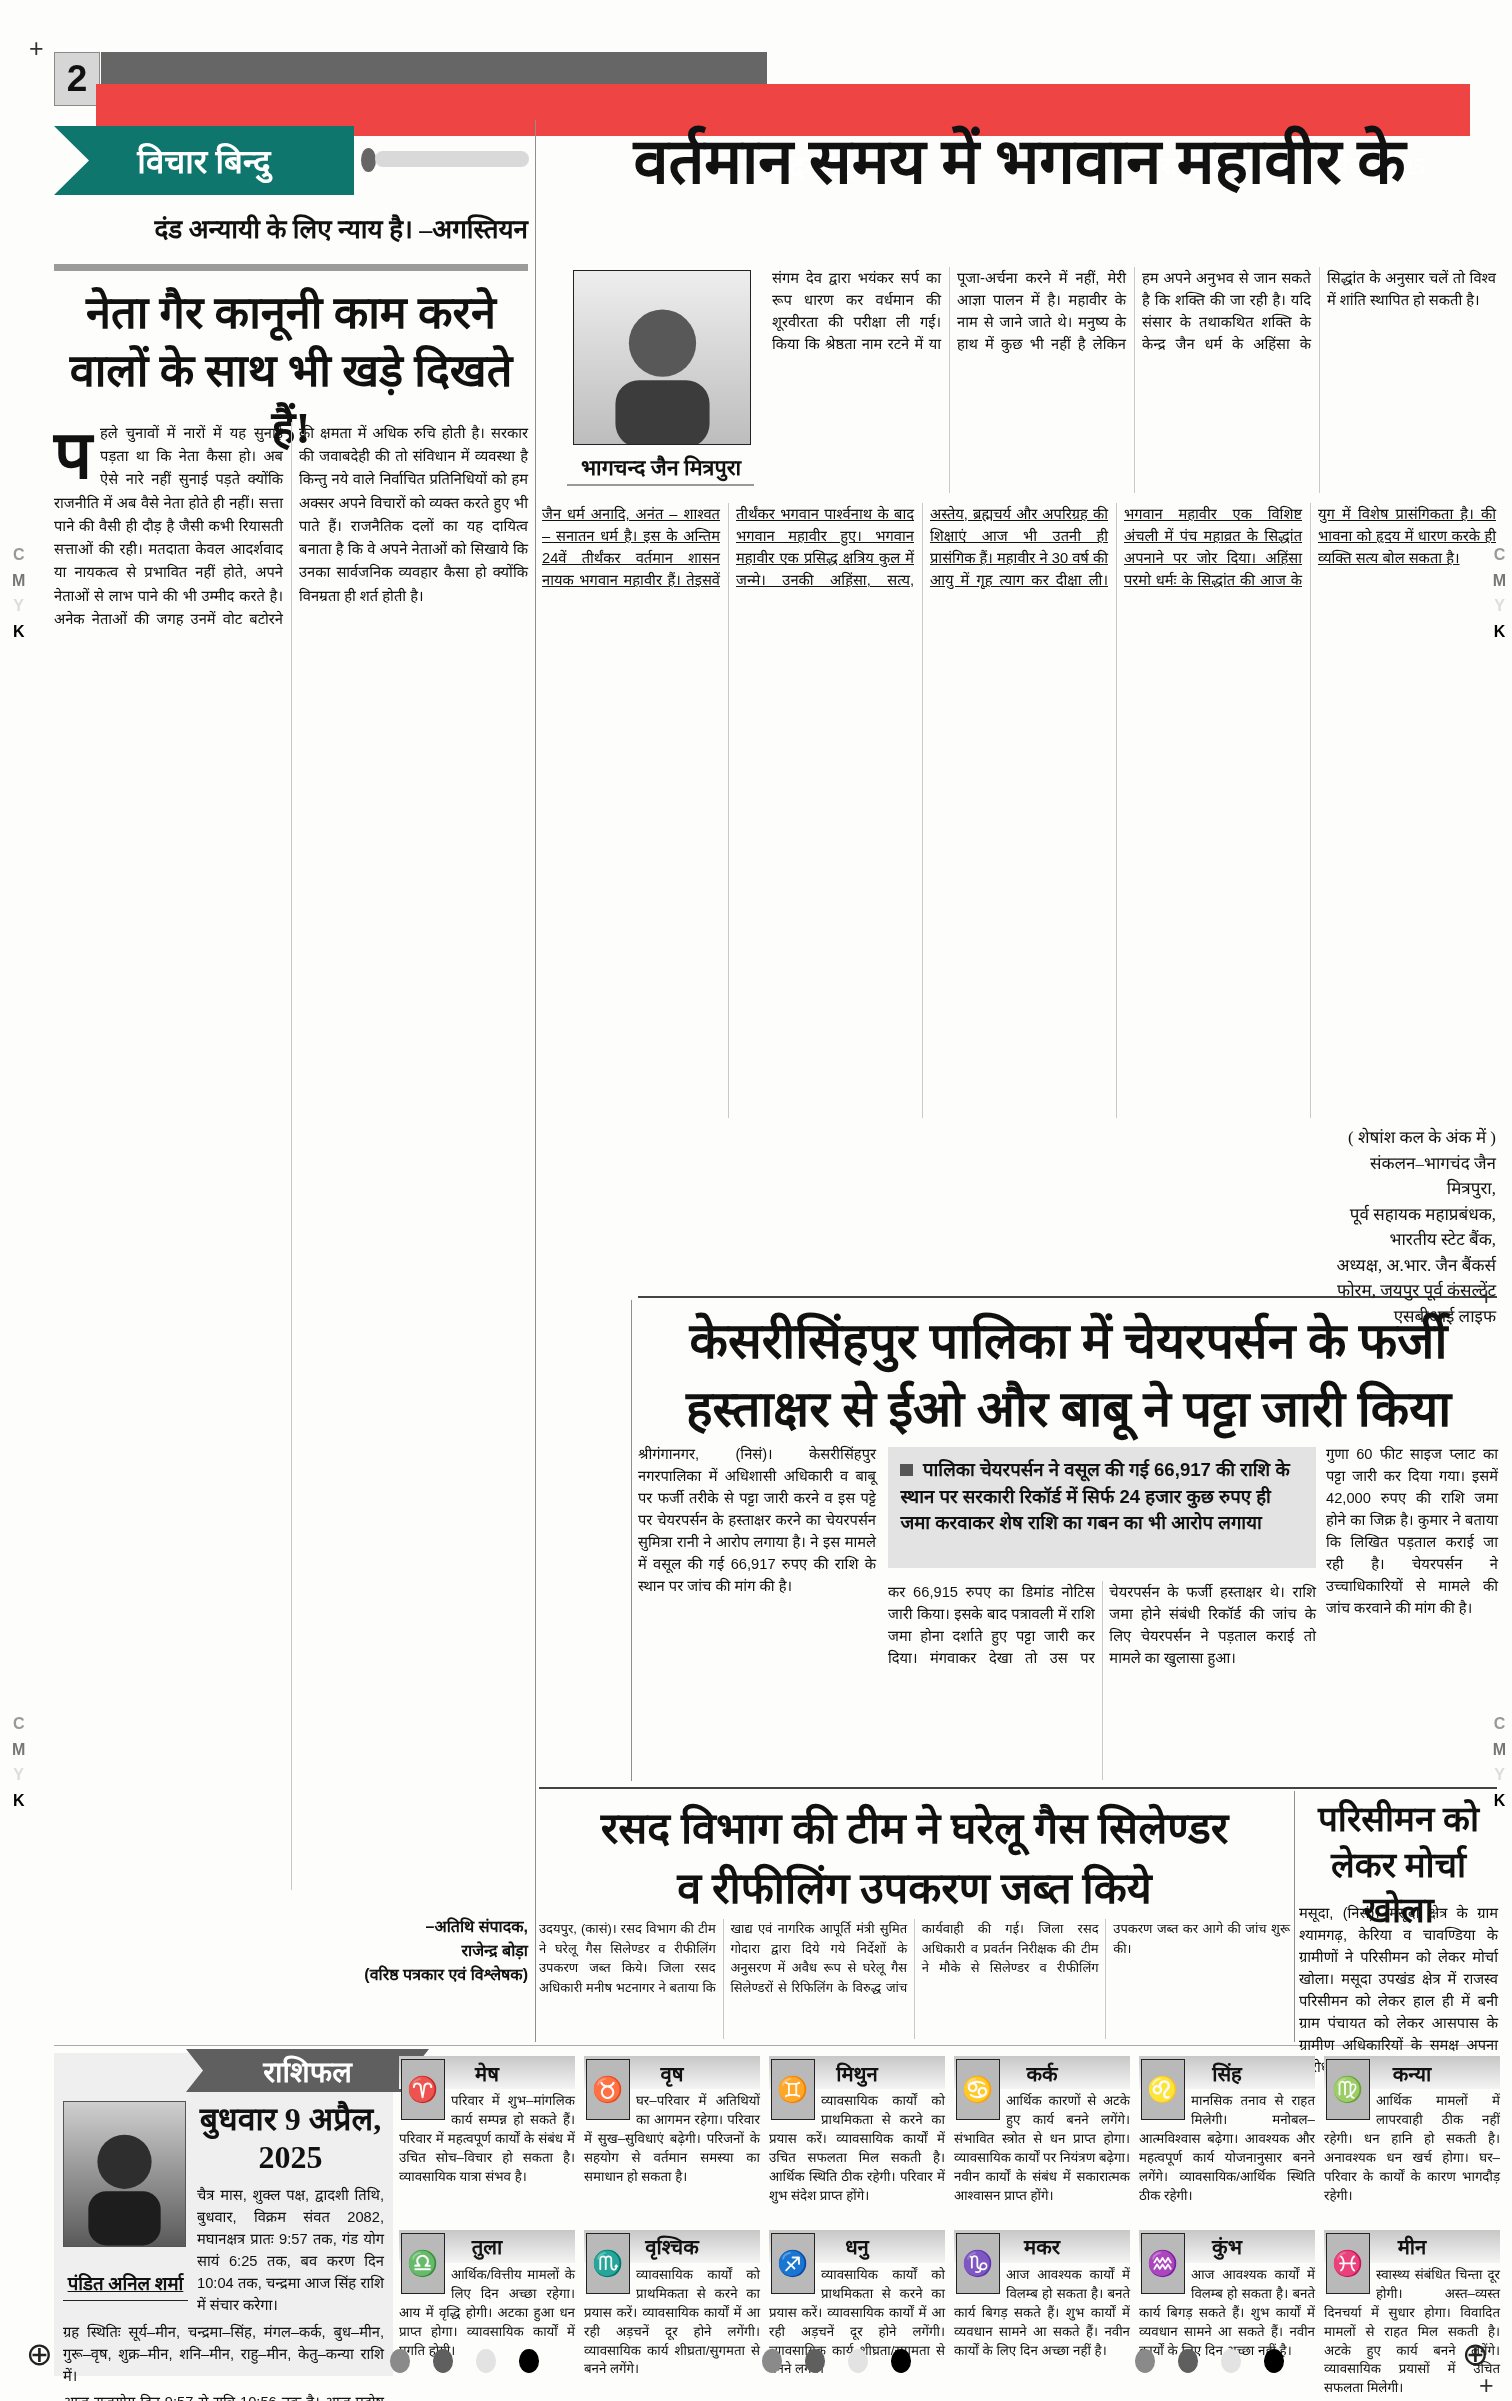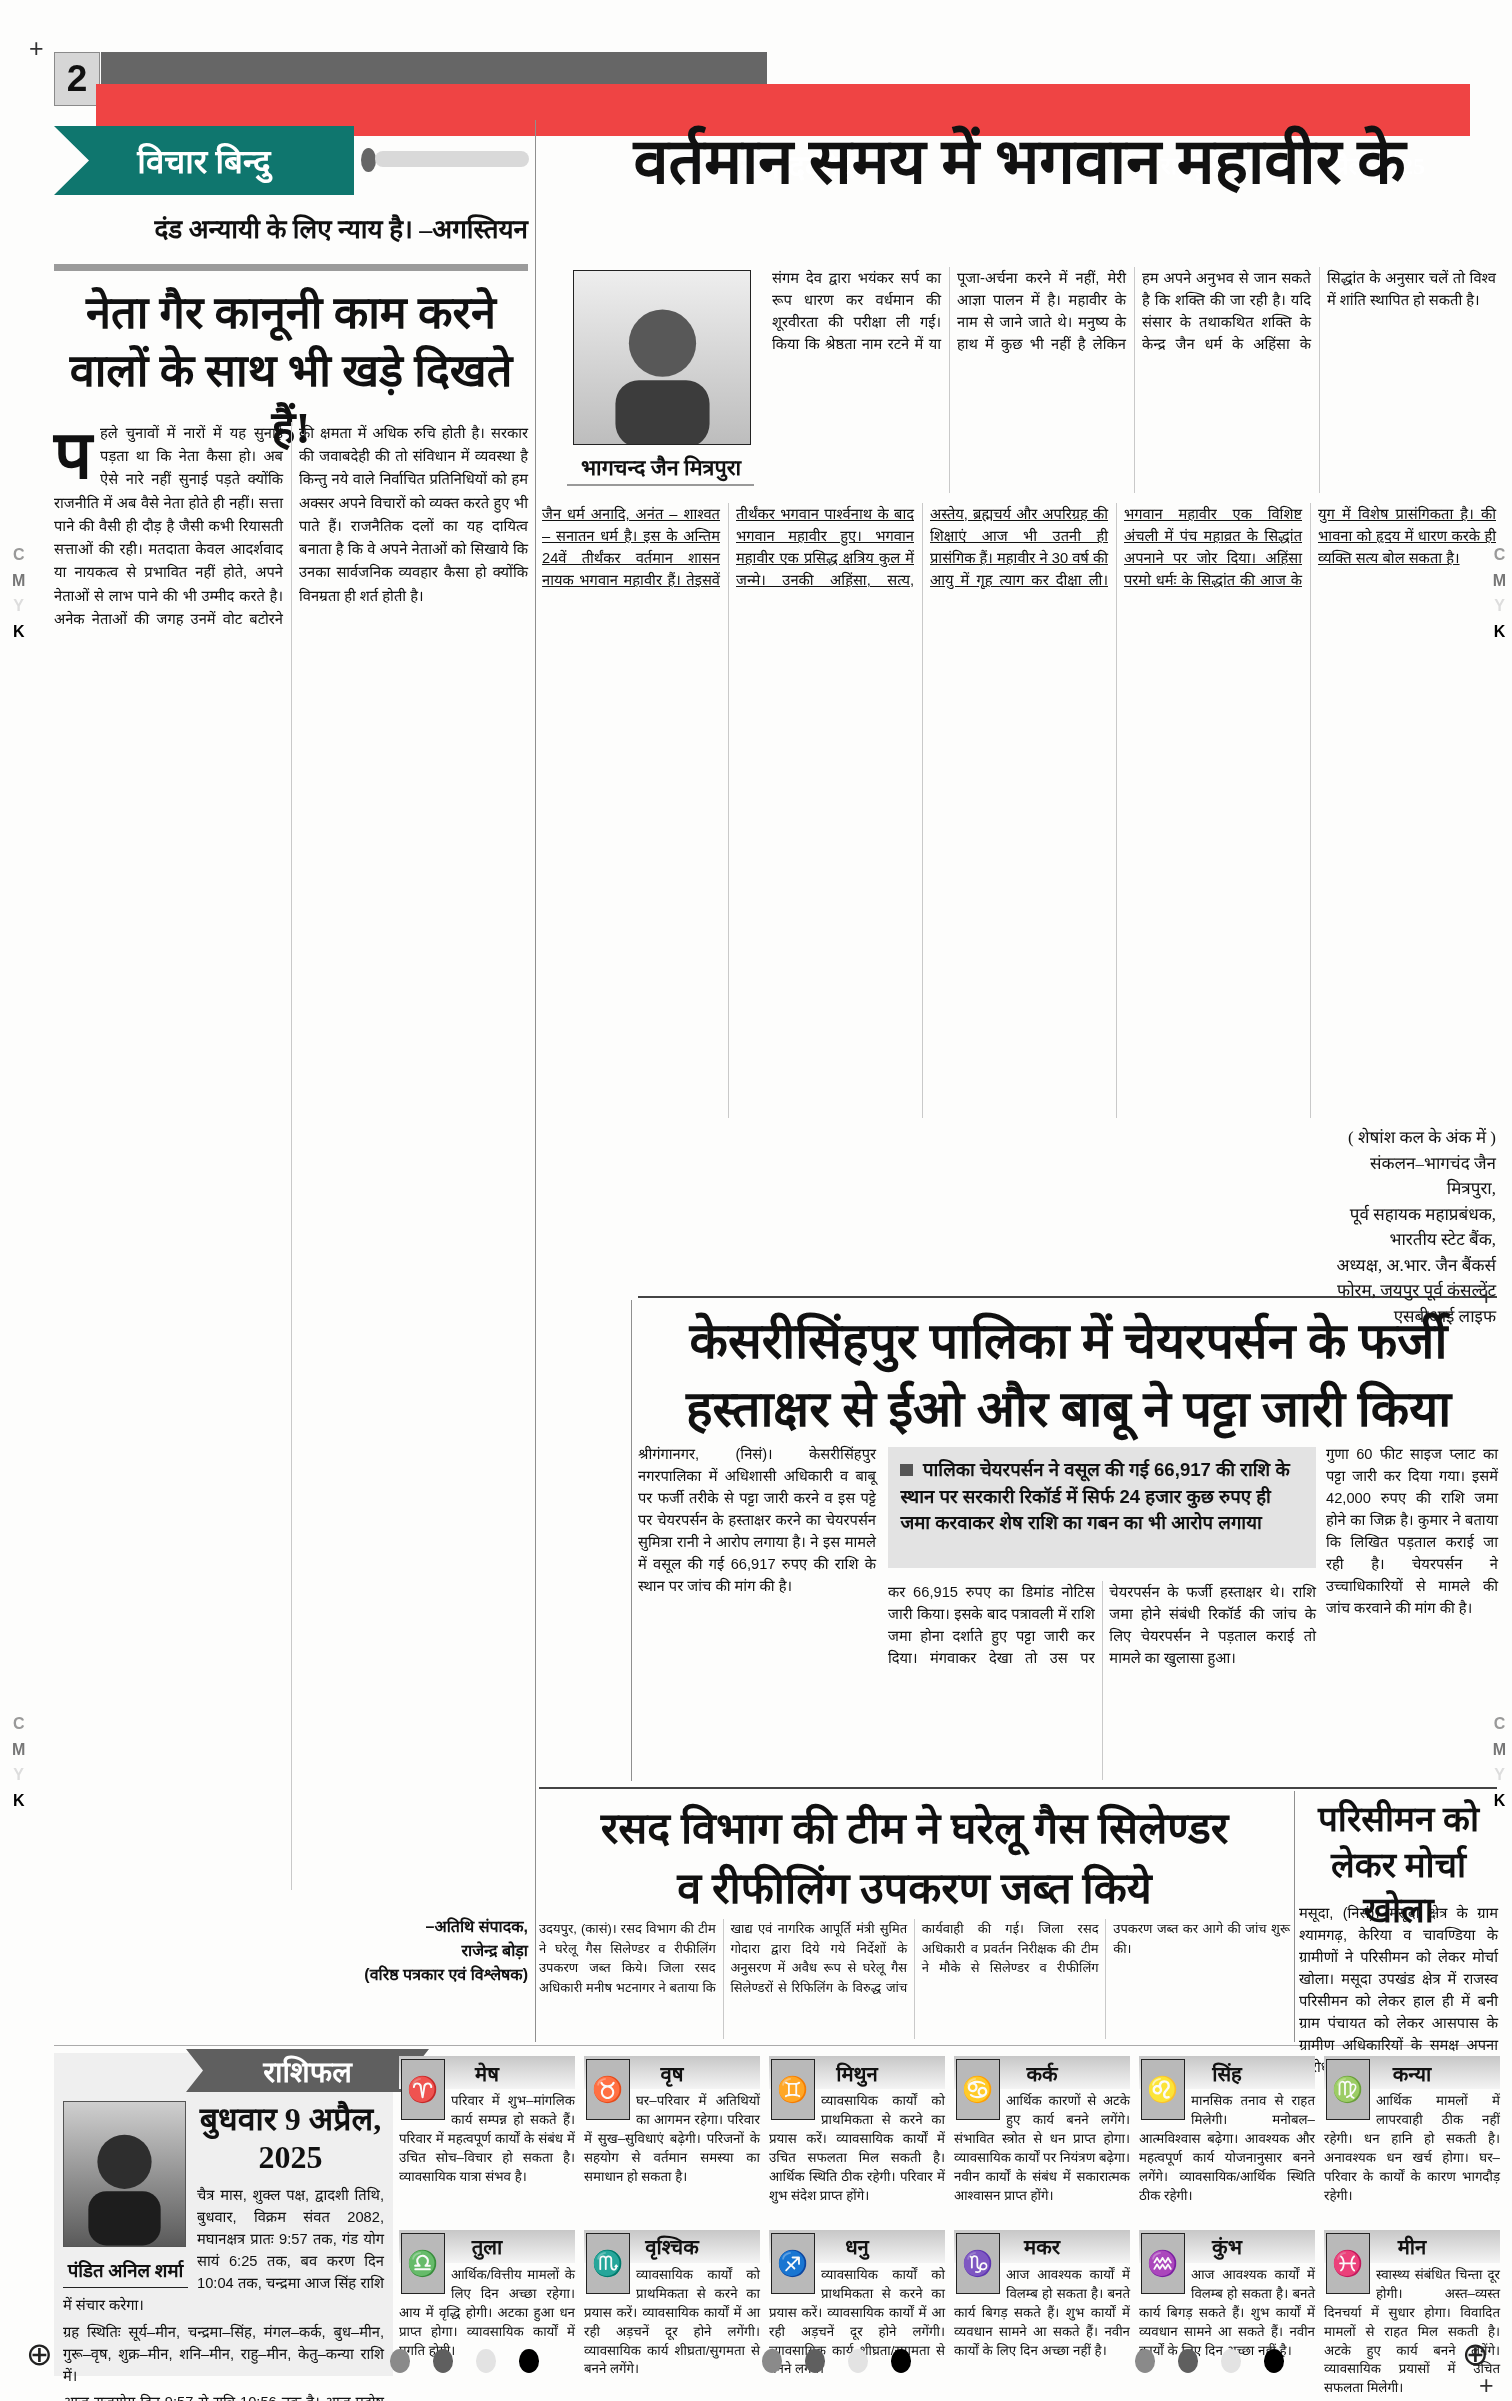--- a/index.html
+++ b/index.html
@@ -64,21 +64,21 @@
   .ph1{left:1299px;top:1797px;width:199px;font-size:35px;font-weight:bold;line-height:1.3;}
   .pbody{left:1299px;top:1902px;width:199px;height:138px;font-size:14.7px;line-height:1.5;}
   
   .rash-panel{left:54px;top:2053px;width:339px;height:323px;background:#efefef;padding:8px 9px;box-sizing:border-box;}
   .rash-ribbon{left:186px;top:2049px;width:243px;height:43px;background:#5f5f5f;color:#fff;
                display:flex;align-items:center;justify-content:center;font-size:29px;font-weight:bold;
                clip-path:polygon(0 0,100% 0,calc(100% - 17px) 50%,100% 100%,0 100%,17px 50%);}
   .astro-float{float:left;width:125px;margin:40px 9px 3.4px 0;text-align:center;}
   .astro-photo{width:121px;height:144px;border:1.1px solid #555;background:linear-gradient(#cfcfcf,#5a5a5a);
                display:flex;align-items:flex-end;justify-content:center;overflow:hidden;}
-  .astro-name{font-size:18.6px;font-weight:bold;margin-top:10px;border-bottom:1.7px solid #222;padding-bottom:4.5px;}
+  .astro-name{font-size:18.6px;font-weight:bold;margin-top:23px;border-bottom:1.7px solid #222;padding-bottom:4.5px;text-decoration:underline;}
   .rash-date{font-size:32px;font-weight:bold;text-align:center;margin:35px 0 8px 0;}
   .rash-text{font-size:14.7px;line-height:1.5;text-align:justify;}
   .zgrid{left:399px;top:2056px;width:1101px;height:316px;display:grid;
          grid-template-columns:repeat(6,1fr);grid-template-rows:1fr 1fr;column-gap:9px;row-gap:24px;}
   .zcell{position:relative;}
   .zband{height:33px;background:linear-gradient(#c7c7c7,#f4f4f4);display:flex;align-items:center;justify-content:center;}
   .zname{font-size:20.3px;font-weight:bold;}
   .zicon{position:absolute;left:2.3px;top:3.4px;width:42px;height:59px;background:#b9b9b9;border:1.1px solid #222;
          display:flex;align-items:center;justify-content:center;font-size:25px;color:#333;}
   .ztext{font-size:13.3px;line-height:1.42;text-align:justify;margin-top:3.4px;}

